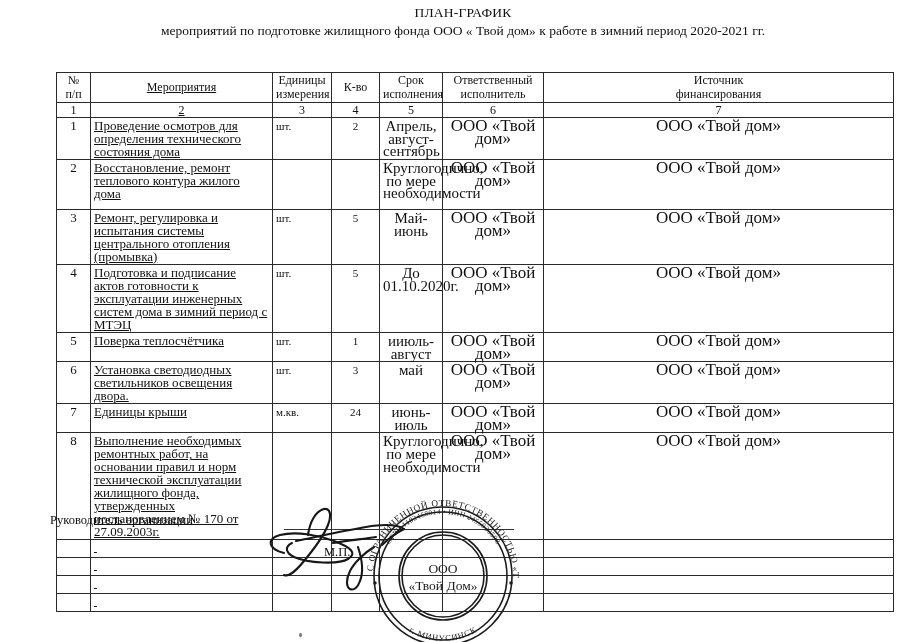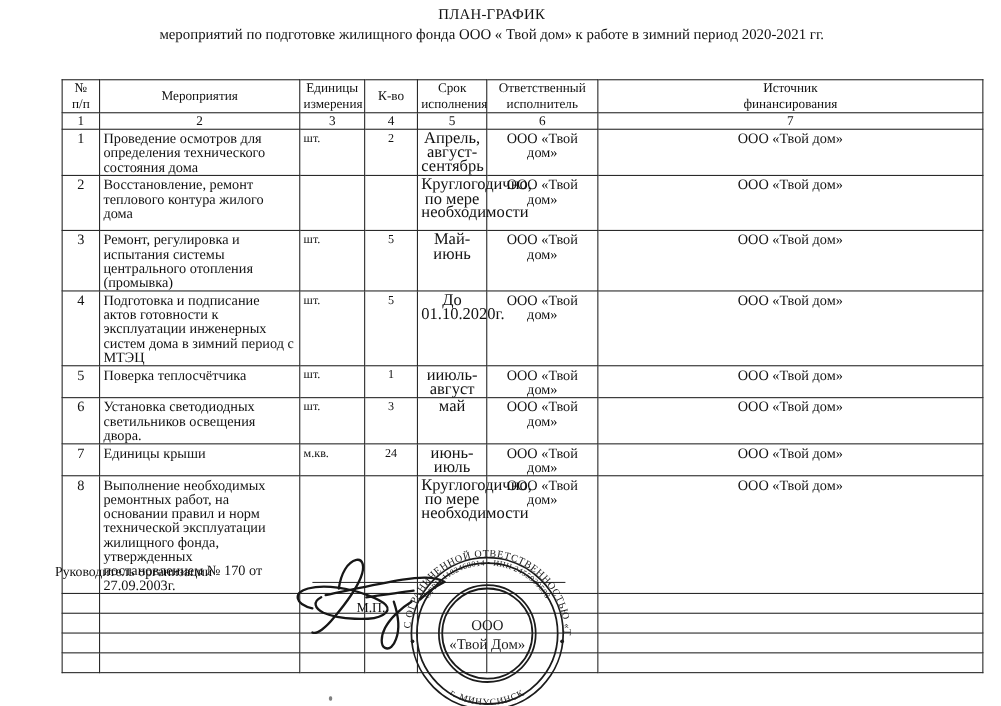--- a/index.html
+++ b/index.html
@@ -8,55 +8,55 @@
     background:#ffffff;
     font-family:"Liberation Serif","DejaVu Serif",serif;
     color:#111;
     position:relative;
     overflow:hidden;
   }
   .page{position:absolute;left:0;top:0;width:910px;height:642px;}
 
   
   .title-block{
-    position:absolute;left:0;top:4px;width:894px;text-align:center;
+    position:absolute;left:16px;top:4px;width:894px;text-align:center;
   }
   .title-main{font-size:13.5px;letter-spacing:.2px;line-height:17px;}
   .title-sub{font-size:13.5px;line-height:19px;}
 
   
   .tbl{
     position:absolute;left:56px;top:72px;width:838px;
     border-collapse:collapse;
     table-layout:fixed;
     font-size:11.5px;
   }
   .tbl td,.tbl th{
     border:1px solid #2a2a2a;
     padding:1px 3px;
     vertical-align:top;
     font-weight:normal;
     line-height:12.6px;
   }
   .tbl th{text-align:center;vertical-align:middle;font-size:12px;line-height:13.5px;}
   .c-num{width:27px;text-align:center;}
-  .c-event{width:175px;}
+  .c-event{width:175px;text-decoration:underline;}
   .c-unit{width:52px;text-align:left;}
   .c-qty{width:41px;text-align:center;}
   .c-term{width:56px;text-align:center;}
   .c-resp{width:94px;text-align:center;}
   .c-fin{width:auto;text-align:center;}
 
   .numrow td{text-align:center;font-size:12px;padding:0 3px;line-height:14px;}
   .datarow td{height:auto;}
   .datarow .c-num{font-size:13px;line-height:13.5px;padding-top:1px;}
   .datarow .c-event{font-size:13px;line-height:13px;text-align:left;}
   .datarow .c-unit,.datarow .c-qty{font-size:11px;padding-top:2px;}
   .datarow .c-term{font-size:15px;line-height:12.6px;padding-top:2px;}
-  .datarow .c-resp,.datarow .c-fin{font-size:13px;padding-top:2px;}
+  .datarow .c-resp,.datarow .c-fin{font-size:17px;padding-top:2px;}
   .emptyrow td{height:15px;}
 
   
   .sig-wrap{position:absolute;left:48px;top:505px;width:840px;height:135px;}
   .sig-label{
     position:absolute;left:2px;top:8px;font-size:12.5px;white-space:nowrap;
   }
   .sig-line{
     position:absolute;left:236px;top:24px;width:230px;height:0;
     border-bottom:1px solid #333;

